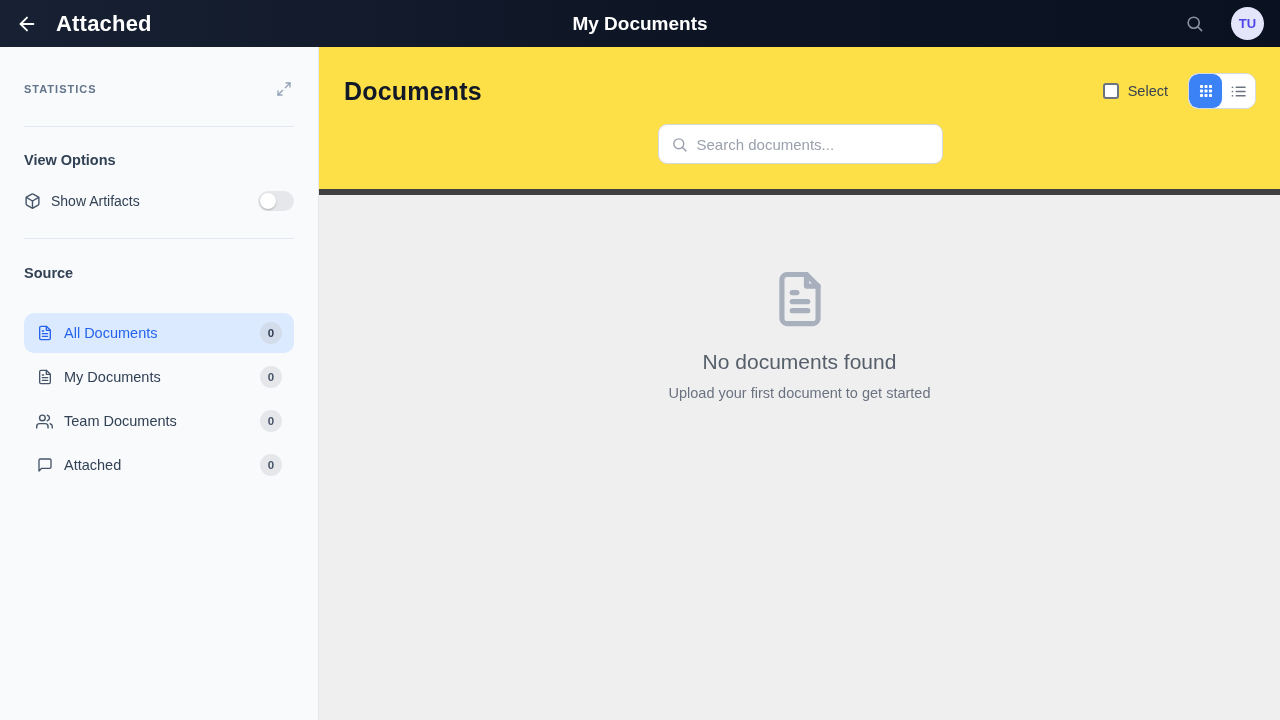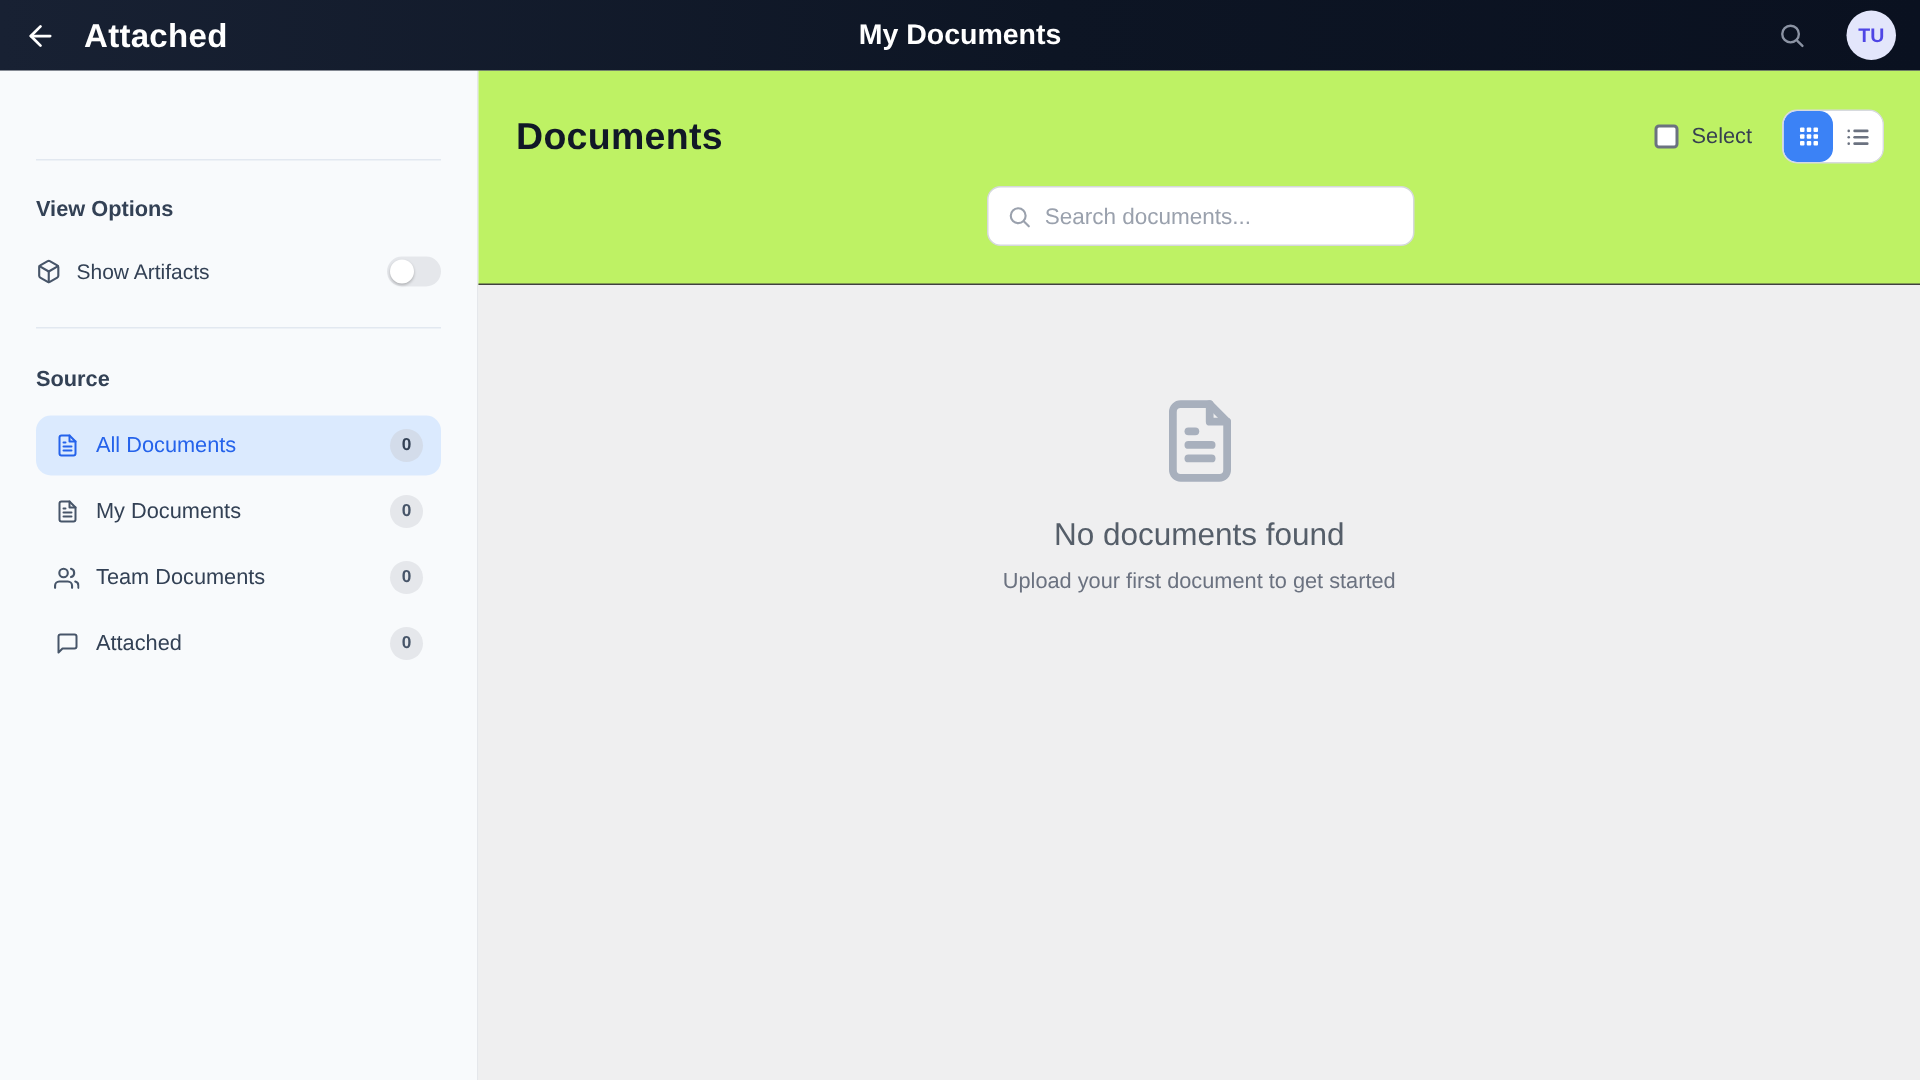--- a/index.html
+++ b/index.html
@@ -95,40 +95,40 @@
     margin-left: auto; width: 36px; height: 20px; border-radius: 10px;
     background: #e5e7eb; position: relative; cursor: pointer;
   }
   .toggle .knob {
     position: absolute; top: 2px; left: 2px; width: 16px; height: 16px;
     border-radius: 50%; background: #ffffff;
     box-shadow: 0 1px 2px rgba(0,0,0,0.25);
   }
 
   .source-section { margin-top: 26px; }
-  .source-list { margin-top: 16px; display: flex; flex-direction: column; gap: 4px; }
+  .source-list { margin-top: 32px; display: flex; flex-direction: column; gap: 4px; }
   .source-item {
     height: 40px; display: flex; align-items: center;
     padding: 0 12px; border-radius: 10px; cursor: pointer;
   }
   .source-item .label { margin-left: 11px; font-size: 14.5px; color: #334155; }
   .source-item .badge {
     margin-left: auto; min-width: 22px; height: 22px; border-radius: 11px;
     background: #e5e7eb; color: #475569; font-size: 11.5px; font-weight: 600;
     display: flex; align-items: center; justify-content: center; padding: 0 6px;
   }
   .source-item.selected { background: #dbeafe; }
   .source-item.selected .label { color: #2563eb; font-weight: 500; }
   .source-item.selected .badge { background: #d3dcea; color: #334155; }
   .src-icon { display: flex; width: 17px; justify-content: center; }
 
   
   .main { flex: 1; display: flex; flex-direction: column; }
   .toolbar {
-    background: #bef264; border-bottom: 1px solid #404040;
+    background: #fde047; border-bottom: 6px solid #404040;
     padding: 26px 24px 25px 25px;
   }
   .toolbar-row1 { display: flex; align-items: center; }
   .doc-heading { font-size: 25px; font-weight: 700; color: #111827; letter-spacing: 0.2px; }
   .row1-right { margin-left: auto; display: flex; align-items: center; gap: 20px; }
   .select-wrap { display: flex; align-items: center; gap: 9px; cursor: pointer; }
   .checkbox {
     width: 16px; height: 16px; border: 2px solid #6b7280; border-radius: 3px;
     background: #ffffff;
   }
@@ -197,20 +197,33 @@
           </svg>
       </span>
     </div>
     <div class="avatar">TU</div>
   </div>
 </div>
 
 <div class="app-body">
 
   <div class="sidebar">
+    <div class="stats-header">
+      <div class="stats-label">STATISTICS</div>
+      <div class="expand-btn">
+        <span style="display:flex">
+          <svg width="16" height="16" viewBox="0 0 24 24" fill="none" stroke="#94a3b8" stroke-width="2" stroke-linecap="round" stroke-linejoin="round">
+              <path d="M15 3h6v6"></path>
+              <path d="M9 21H3v-6"></path>
+              <path d="M21 3l-7 7"></path>
+              <path d="M3 21l7-7"></path>
+            </svg>
+        </span>
+      </div>
+    </div>
 
 
     <hr class="divider">
 
     <div class="view-options">
       <div class="section-heading">View Options</div>
       <div class="artifact-row">
         <span class="src-icon">
           <svg width="18" height="18" viewBox="0 0 24 24" fill="none" stroke="#475569" stroke-width="2" stroke-linecap="round" stroke-linejoin="round">
               <path d="M21 16V8a2 2 0 0 0-1-1.73l-7-4a2 2 0 0 0-2 0l-7 4A2 2 0 0 0 3 8v8a2 2 0 0 0 1 1.73l7 4a2 2 0 0 0 2 0l7-4A2 2 0 0 0 21 16z"></path>

